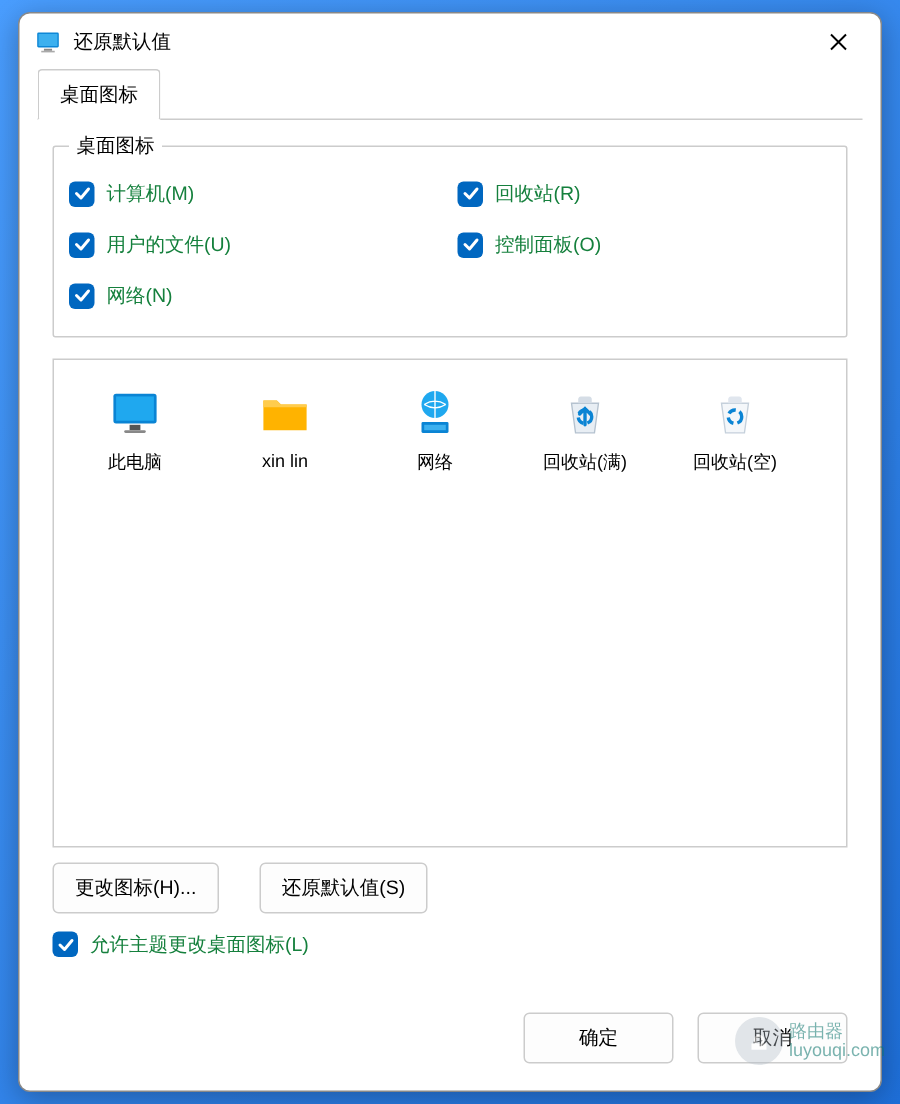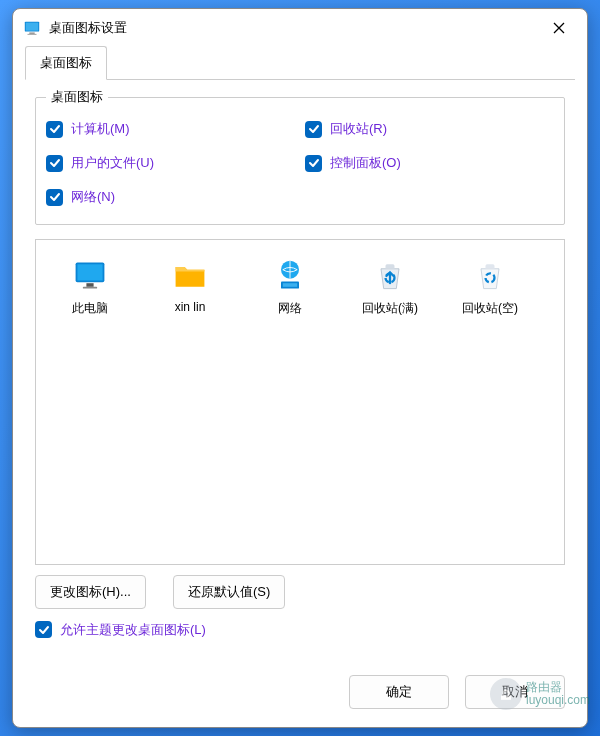--- a/index.html
+++ b/index.html
@@ -106,21 +106,21 @@
       width: 17px;
       height: 17px;
       border-radius: 4px;
       background: #0067c0;
       display: flex;
       align-items: center;
       justify-content: center;
       cursor: pointer;
     }
     .chk svg { width: 12px; height: 12px; }
-    .chk-label { font-size: 13px; color: #6d28d9; cursor: pointer; }
+    .chk-label { font-size: 13px; color: #15803d; cursor: pointer; }
     .icon-preview {
       border: 1px solid #ccc;
       flex: 1;
       padding: 14px 8px 8px 8px;
       display: flex;
       flex-direction: column;
       margin-bottom: 10px;
       min-height: 230px;
     }
     .icon-row {
@@ -204,21 +204,21 @@
 <div class="dialog">
   <div class="titlebar">
     <span class="titlebar-icon">
       <svg viewBox="0 0 20 20">
           <rect x="2" y="3" width="16" height="11" rx="1" fill="#0a84d4"></rect>
           <rect x="3" y="4" width="14" height="9" fill="#3cb0ef"></rect>
           <rect x="7" y="15" width="6" height="1.5" fill="#888"></rect>
           <rect x="5" y="16.5" width="10" height="1.2" fill="#aaa"></rect>
         </svg>
     </span>
-    <span class="titlebar-title">桌面图标设置</span>
+    <span class="titlebar-title">还原默认值</span>
     <div class="close-btn">
       <svg viewBox="0 0 12 12" width="12" height="12">
           <path d="M1 1 L11 11 M11 1 L1 11" stroke="currentColor" stroke-width="1.3" fill="none"></path>
         </svg>
     </div>
   </div>
 
   <div class="tab-area">
     <div class="tab-strip">
       <div class="tab">桌面图标</div>

